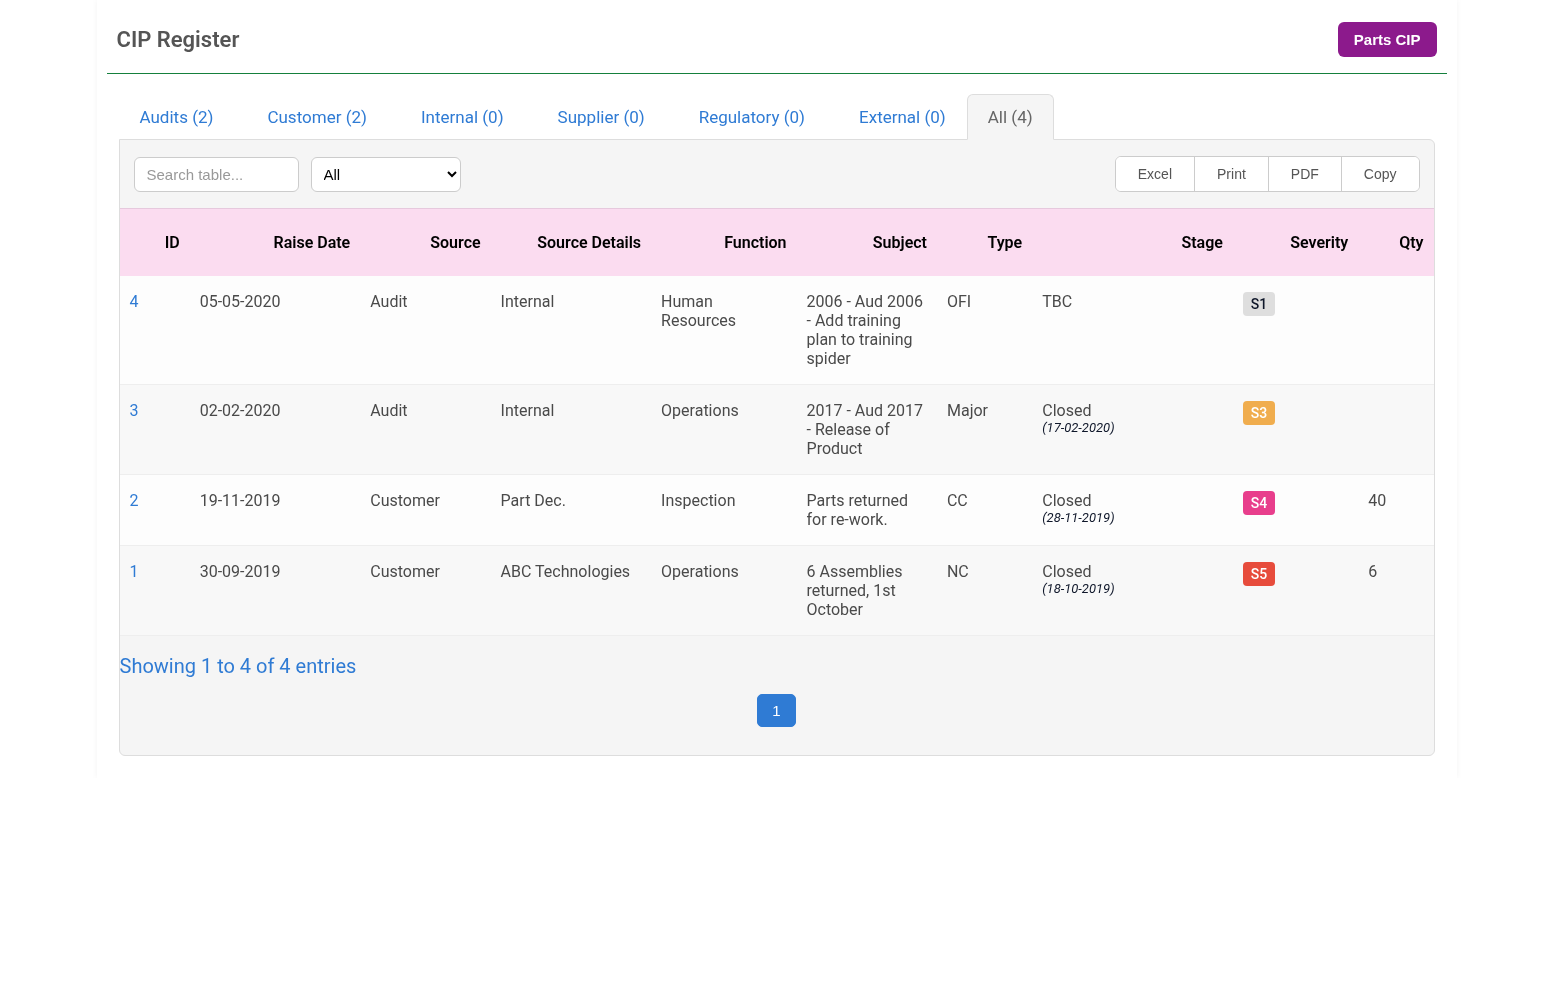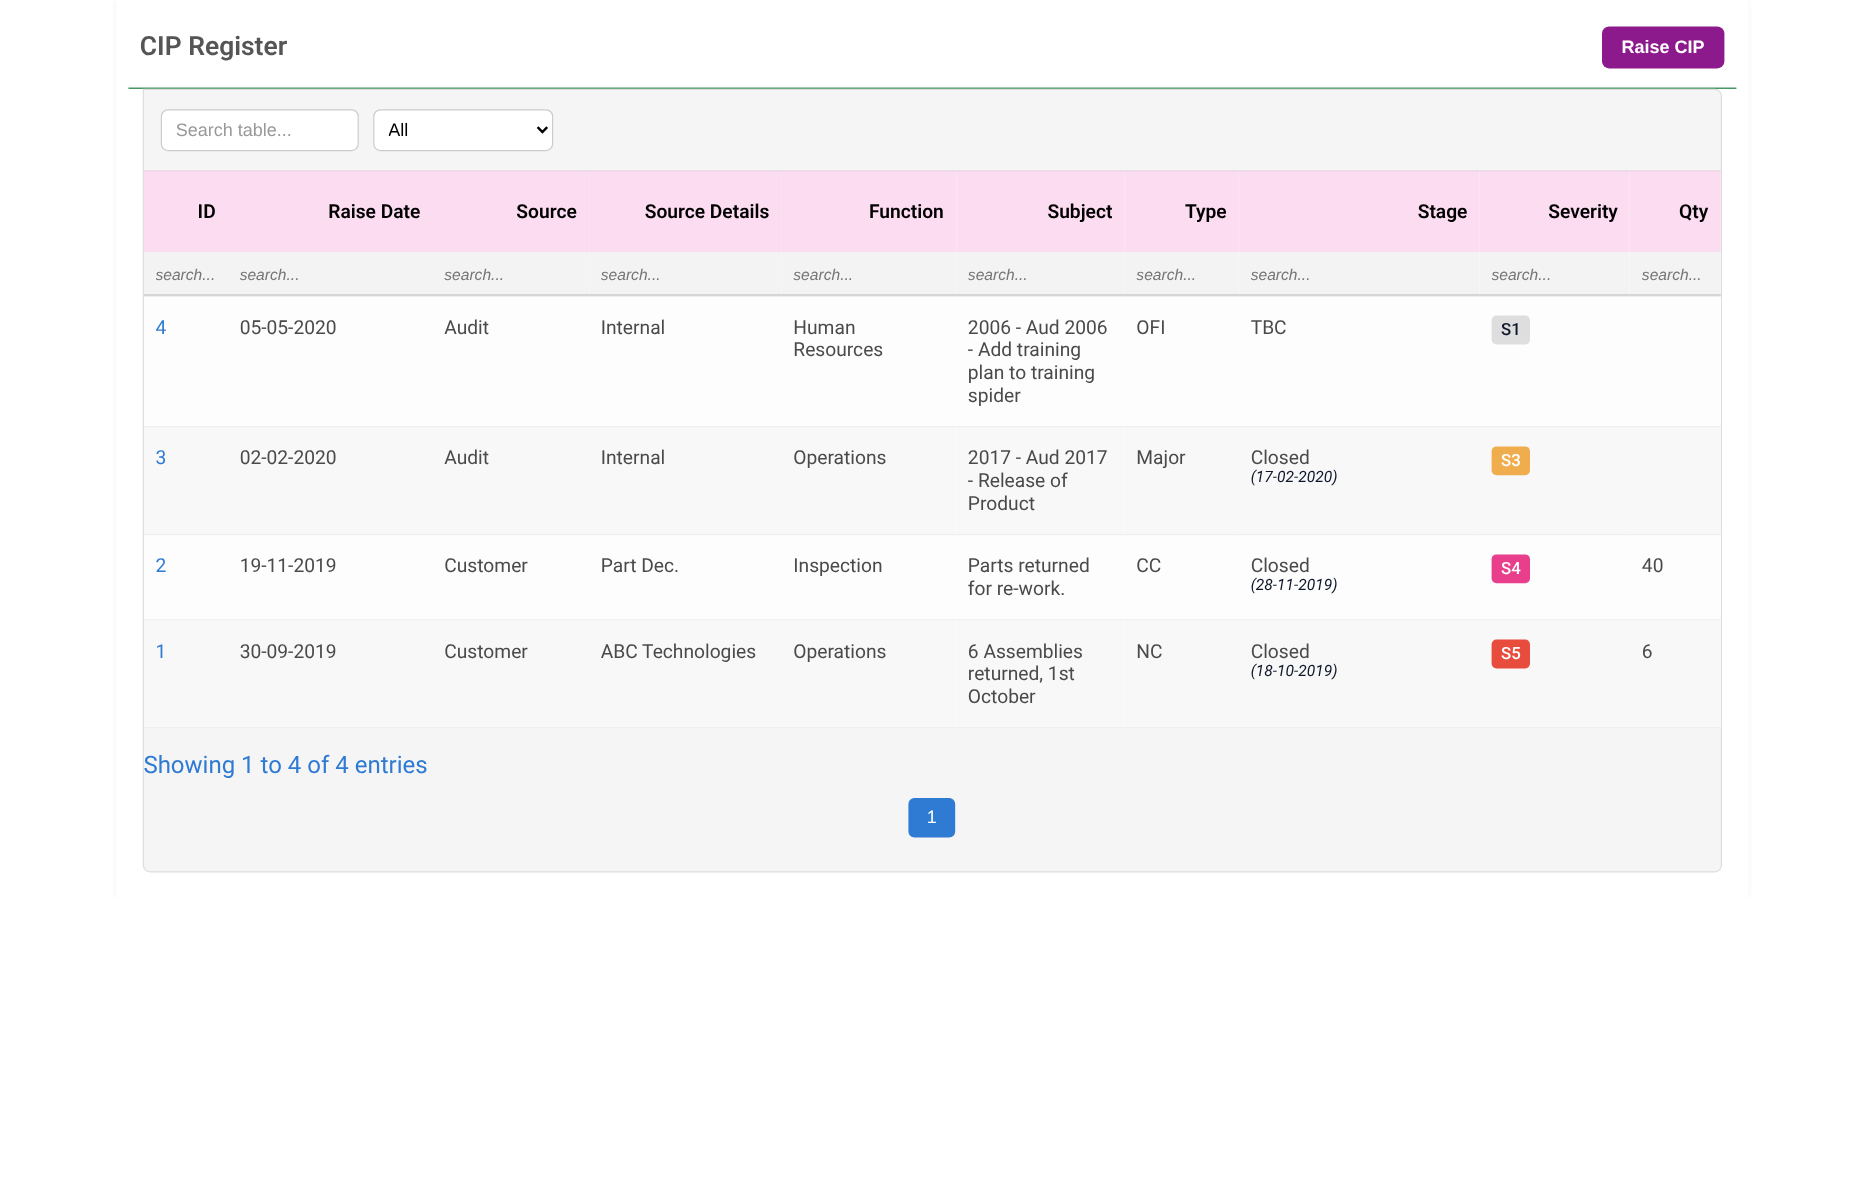--- a/index.html
+++ b/index.html
@@ -190,30 +190,45 @@
     font-size: 15px;
     cursor: pointer;
   }
 </style>
 </head>
 <body>
 
 <div class="page">
   <div class="header-bar">
     <div class="page-title">CIP Register</div>
-    <button class="raise-btn">Raise CIP</button>
+    <button class="raise-btn">Parts CIP</button>
   </div>
 
+  <div class="tabs" id="tabs">
+      <div class="tab">Audits (2)</div>
+      <div class="tab">Customer (2)</div>
+      <div class="tab">Internal (0)</div>
+      <div class="tab">Supplier (0)</div>
+      <div class="tab">Regulatory (0)</div>
+      <div class="tab">External (0)</div>
+      <div class="tab active">All (4)</div>
+    </div>
 
   <div class="panel">
     <div class="toolbar">
       <input class="search-input" type="text" placeholder="Search table..." style="">
       <select class="filter-select">
         <option>All</option>
       </select>
+      <div class="export-group">
+        <button class="export-btn">Excel</button>
+        <button class="export-btn">Print</button>
+        <button class="export-btn">PDF</button>
+        <button class="export-btn">Copy</button>
+      </div>
     </div>
 
     <table class="data">
       <colgroup>
         <col class="c-id">
           <col class="c-date">
           <col class="c-source">
           <col class="c-srcdet">
           <col class="c-func">
         <col class="c-subj">
@@ -228,32 +243,20 @@
             <th>Raise Date</th>
             <th>Source</th>
             <th>Source Details</th>
             <th>Function</th>
             <th>Subject</th>
             <th>Type</th>
             <th>Stage</th>
             <th>Severity</th>
             <th>Qty</th>
           </tr>
-        <tr class="filter-row" id="filter-row">
-            <th><input class="col-search" placeholder="search..." style=""></th>
-            <th><input class="col-search" placeholder="search..." style=""></th>
-            <th><input class="col-search" placeholder="search..." style=""></th>
-            <th><input class="col-search" placeholder="search..." style=""></th>
-            <th><input class="col-search" placeholder="search..." style=""></th>
-            <th><input class="col-search" placeholder="search..." style=""></th>
-            <th><input class="col-search" placeholder="search..." style=""></th>
-            <th><input class="col-search" placeholder="search..." style=""></th>
-            <th><input class="col-search" placeholder="search..." style=""></th>
-            <th><input class="col-search" placeholder="search..." style=""></th>
-          </tr>
       </thead>
       <tbody id="tbody">
           <tr>
             <td><span class="id-link">4</span></td>
             <td>05-05-2020</td>
             <td>Audit</td>
             <td>Internal</td>
             <td>Human Resources</td>
             <td>2006 - Aud 2006 - Add training plan to training spider</td>
             <td>OFI</td>

